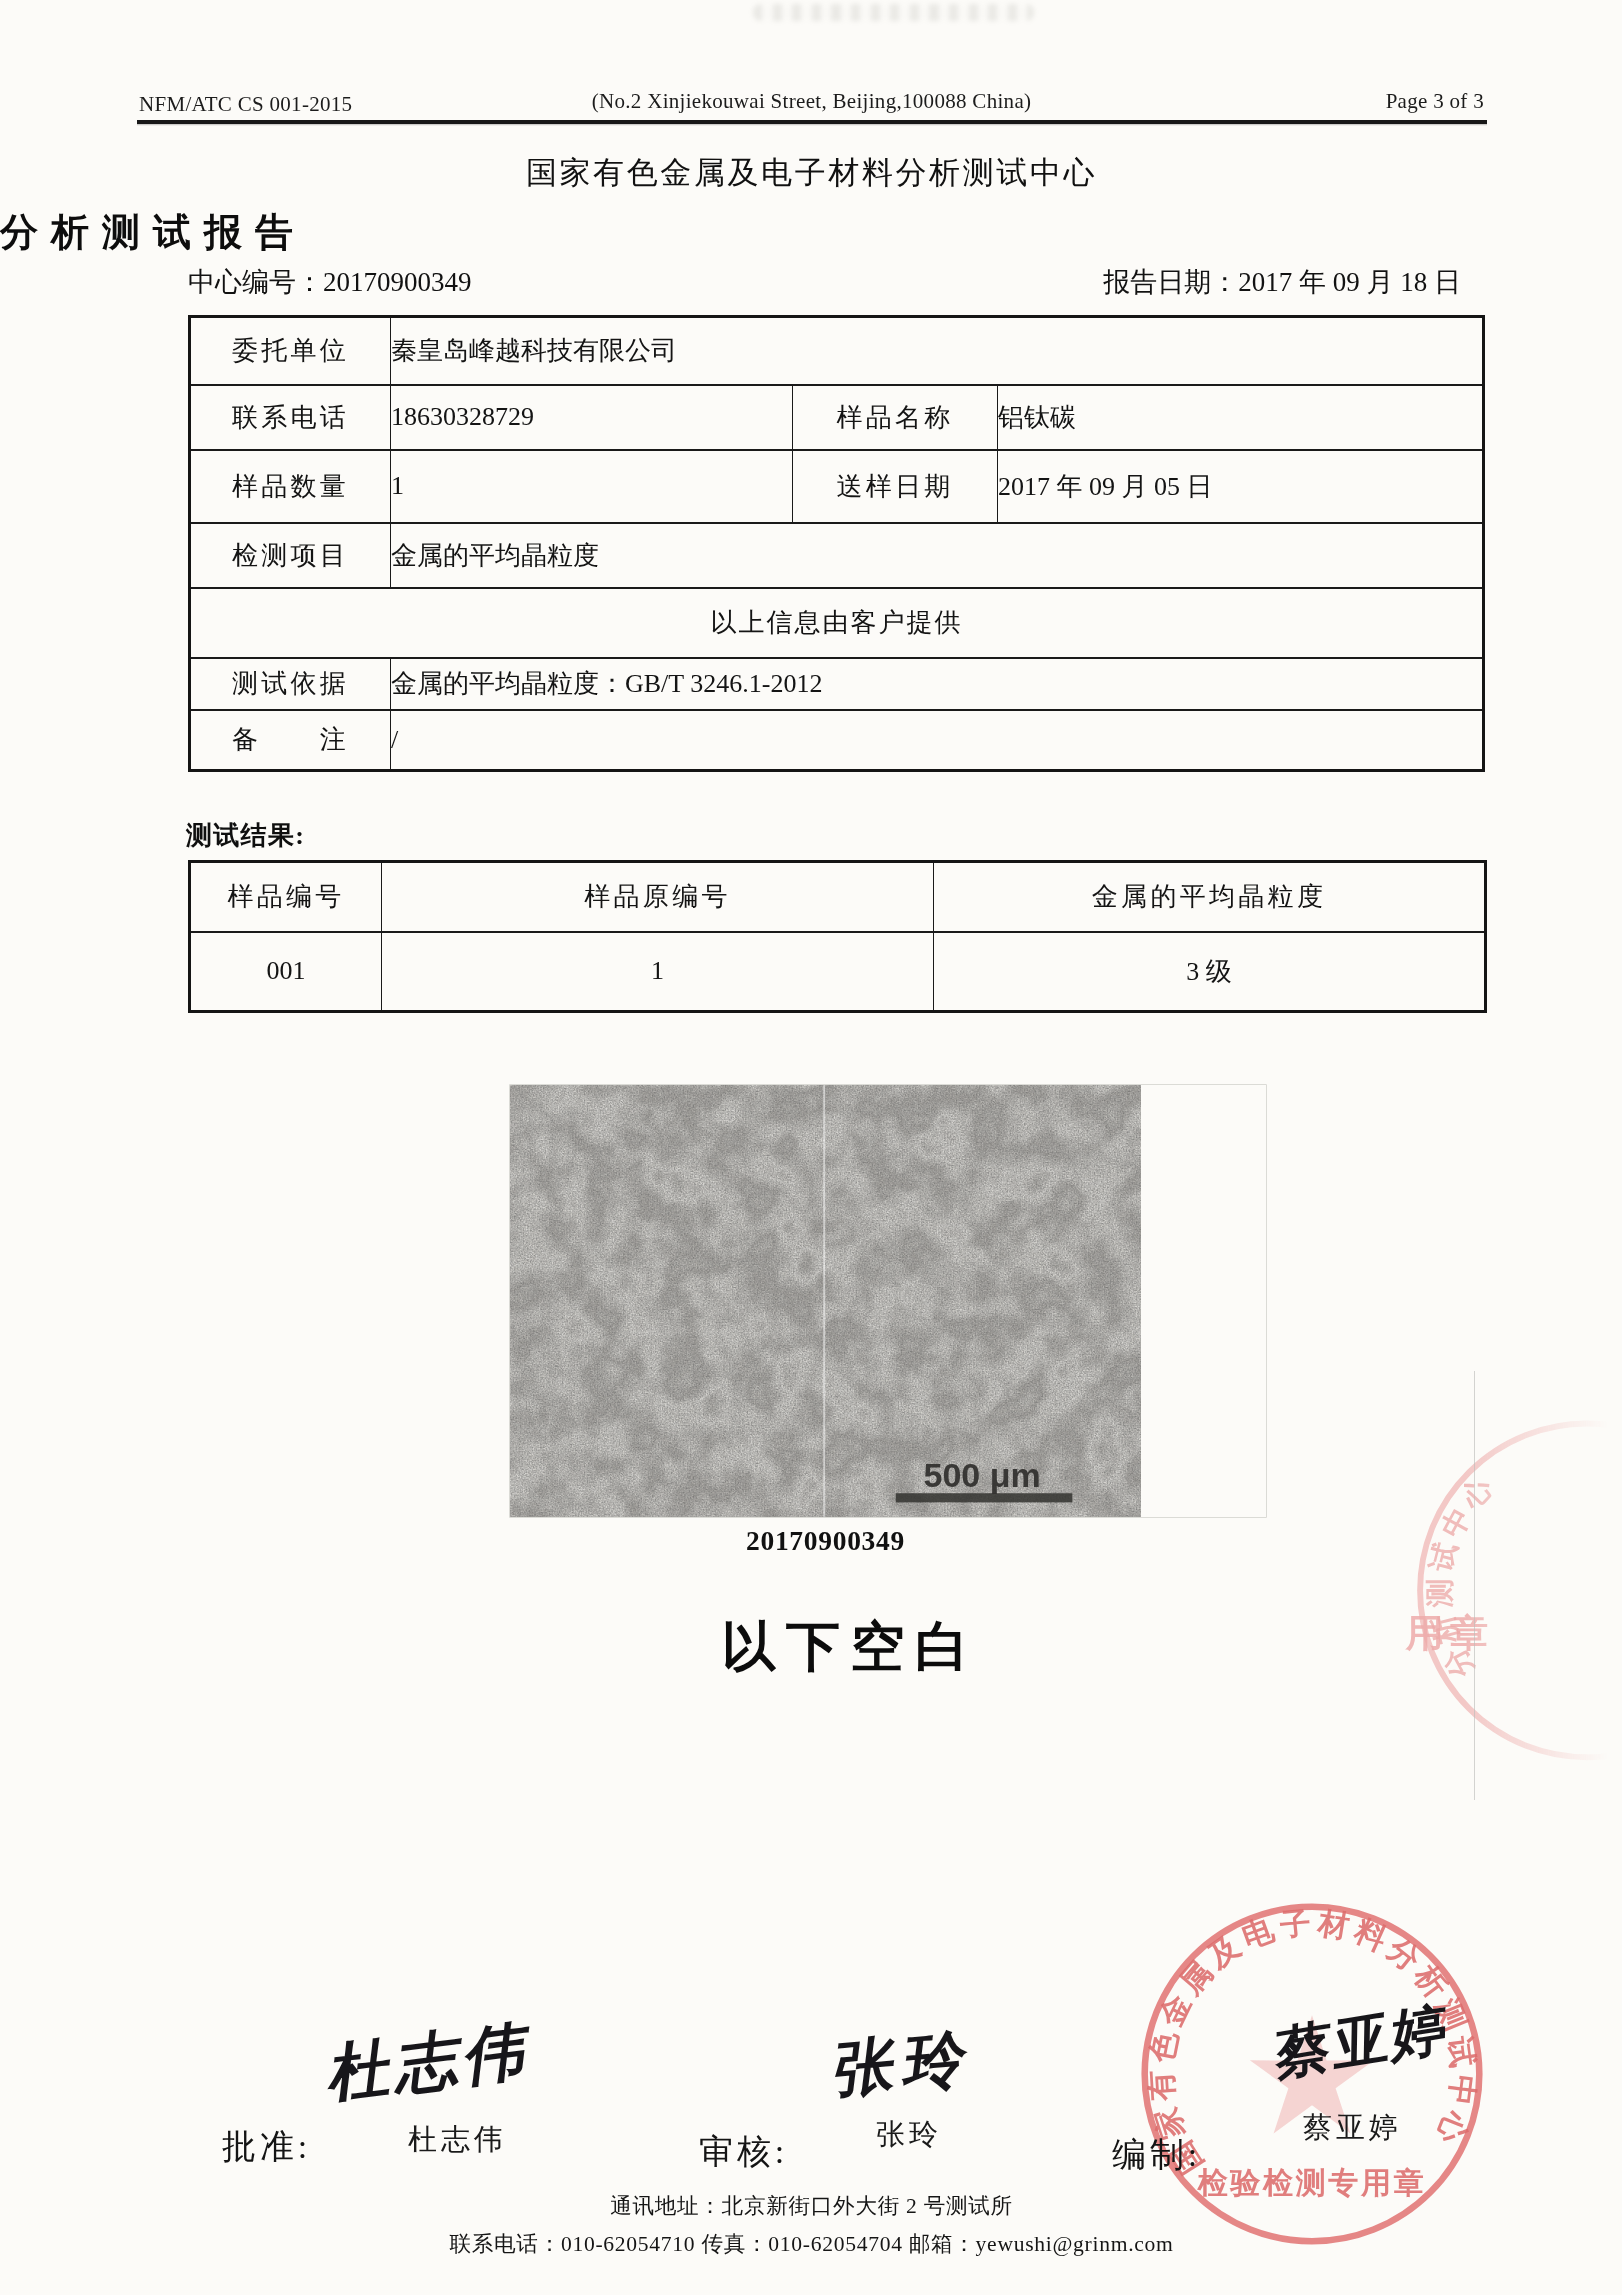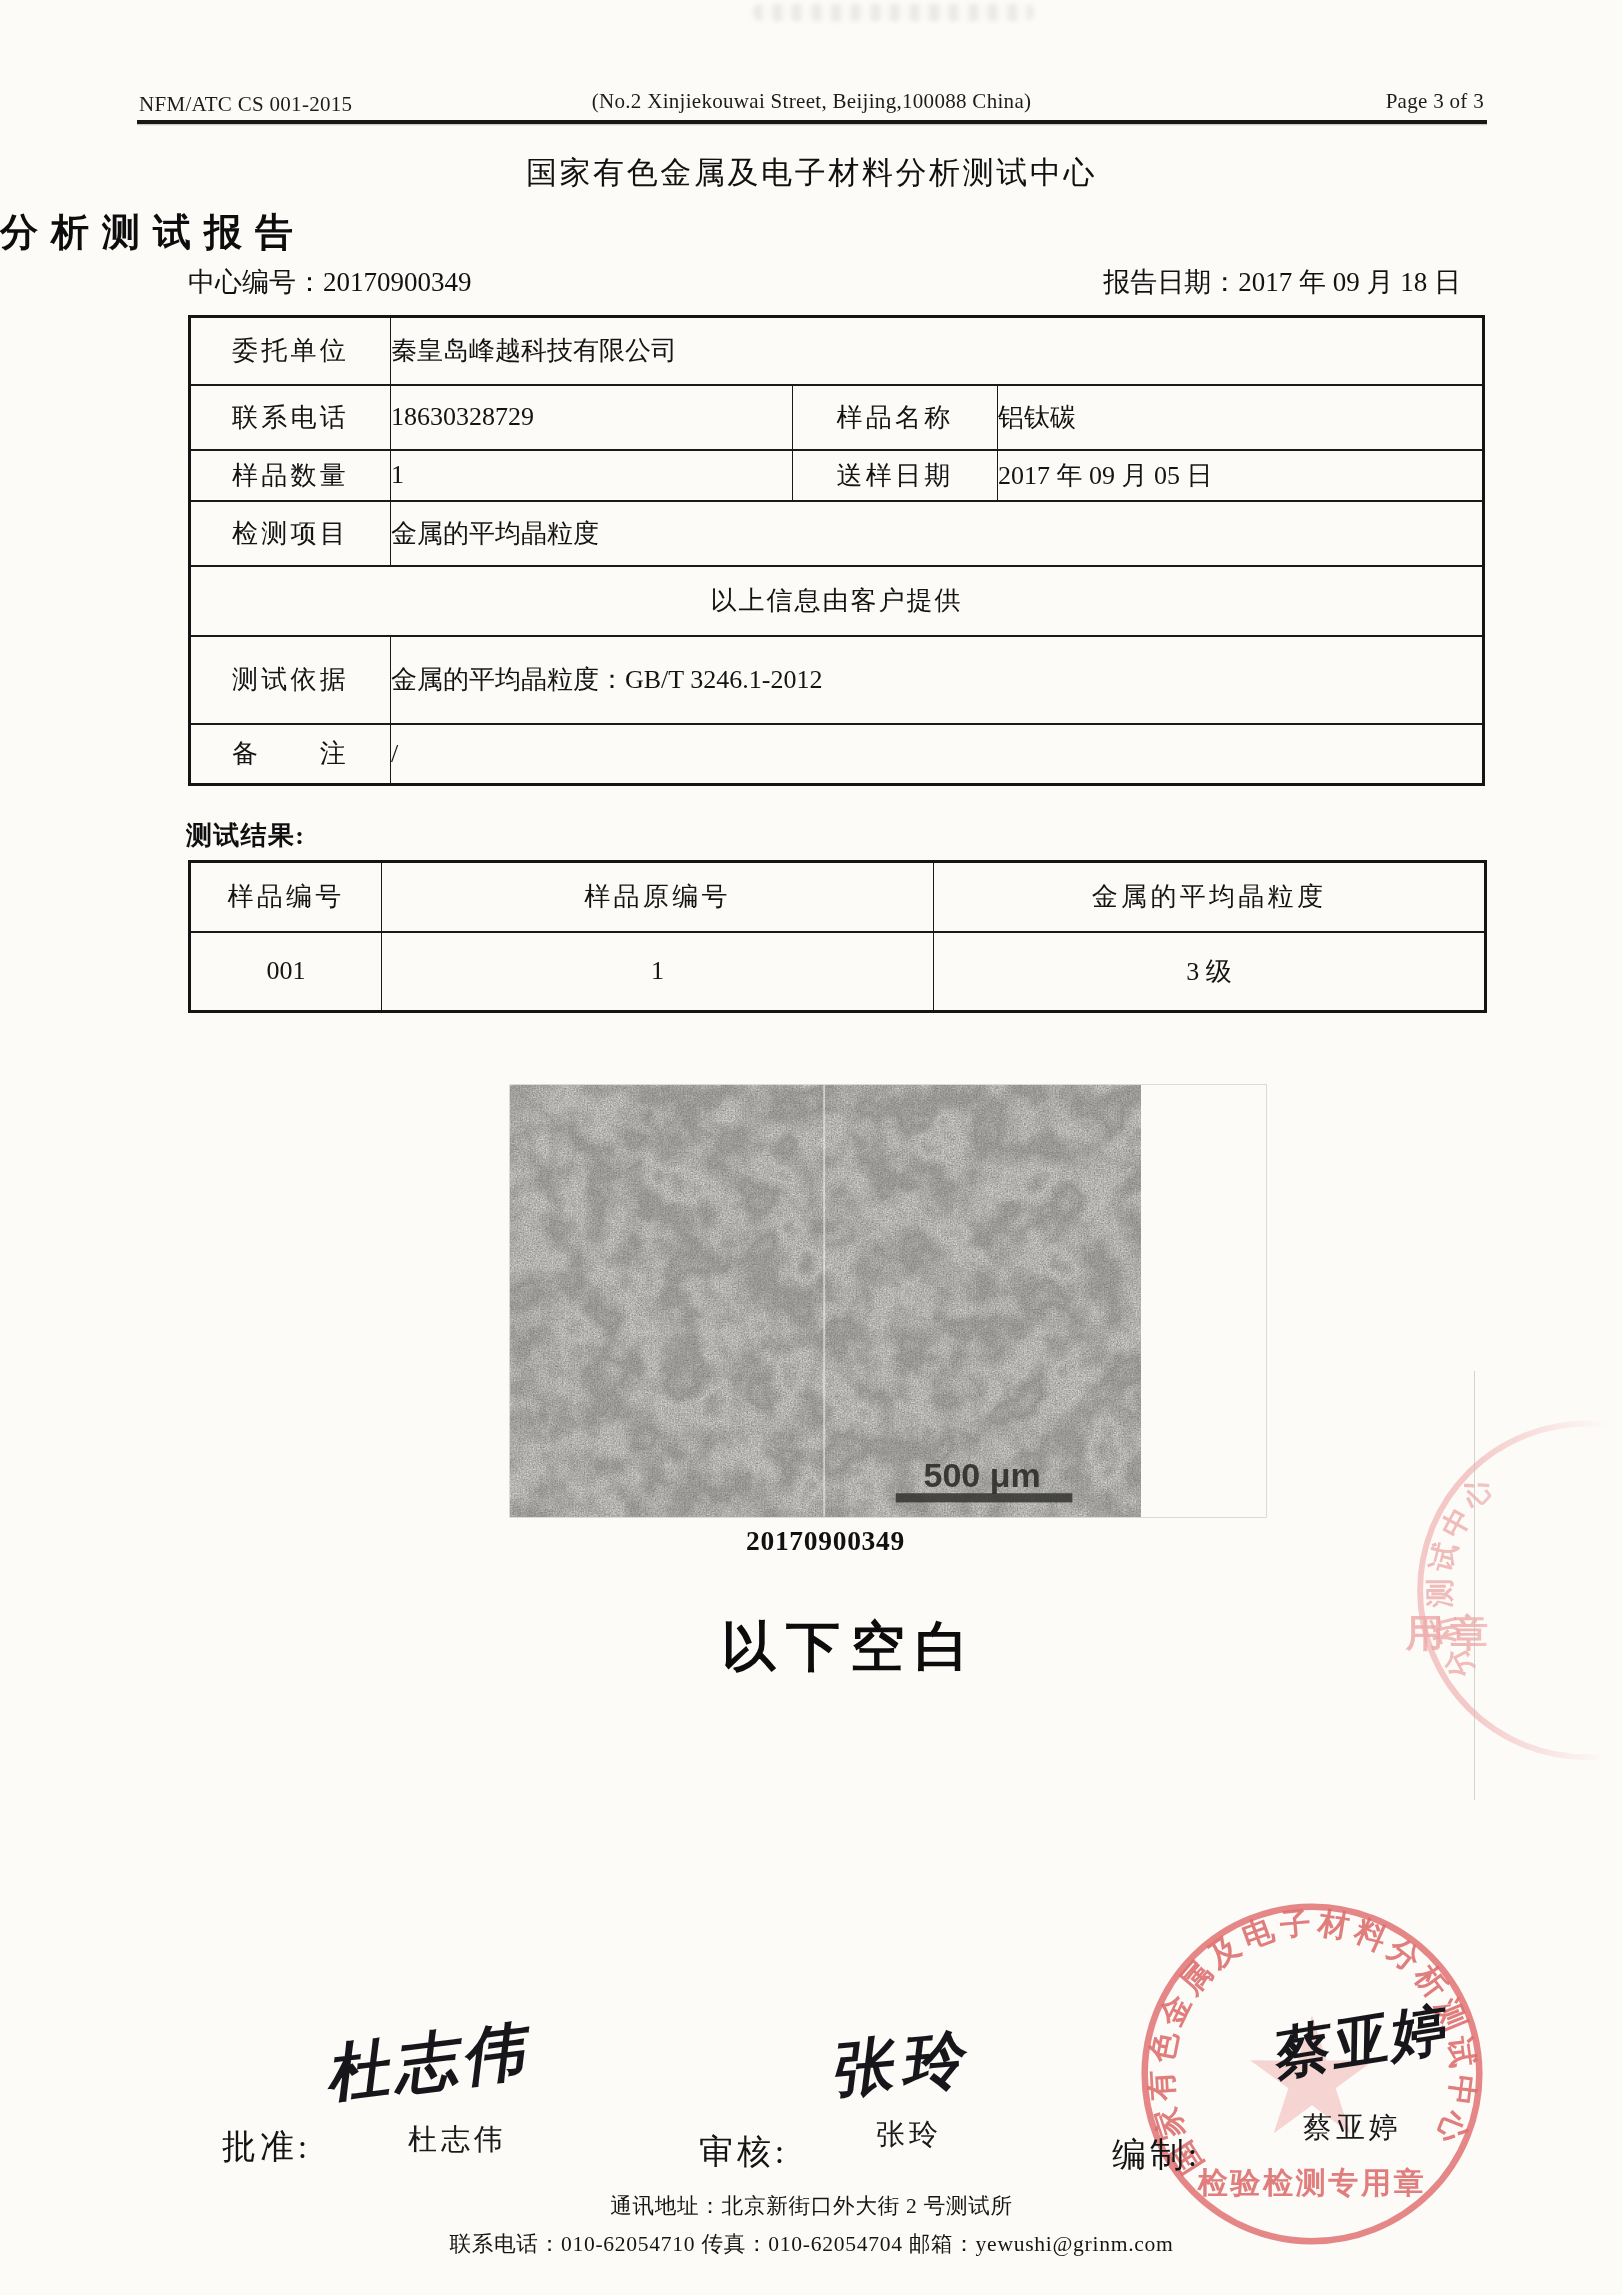--- a/index.html
+++ b/index.html
@@ -100,34 +100,34 @@
         <tr style="height:68px">
       <td class="lab">委托单位</td>
       <td class="val" colspan="3">秦皇岛峰越科技有限公司</td>
     </tr>
     <tr style="height:65px">
       <td class="lab">联系电话</td>
       <td class="val">18630328729</td>
       <td class="lab">样品名称</td>
       <td class="val">铝钛碳</td>
     </tr>
-    <tr style="height:51px">
+    <tr style="height:73px">
       <td class="lab">样品数量</td>
       <td class="val">1</td>
       <td class="lab">送样日期</td>
       <td class="val">2017 年 09 月 05 日</td>
     </tr>
     <tr style="height:65px">
       <td class="lab">检测项目</td>
       <td class="val" colspan="3">金属的平均晶粒度</td>
     </tr>
     <tr style="height:70px">
       <td class="merged" colspan="4">以上信息由客户提供</td>
     </tr>
-    <tr style="height:88px">
+    <tr style="height:52px">
       <td class="lab">测试依据</td>
       <td class="val" colspan="3">金属的平均晶粒度：GB/T 3246.1-2012</td>
     </tr>
     <tr style="height:61px">
       <td class="lab">备　　注</td>
       <td class="val" colspan="3">/</td>
     </tr>
   </tbody>
     </table>
 

